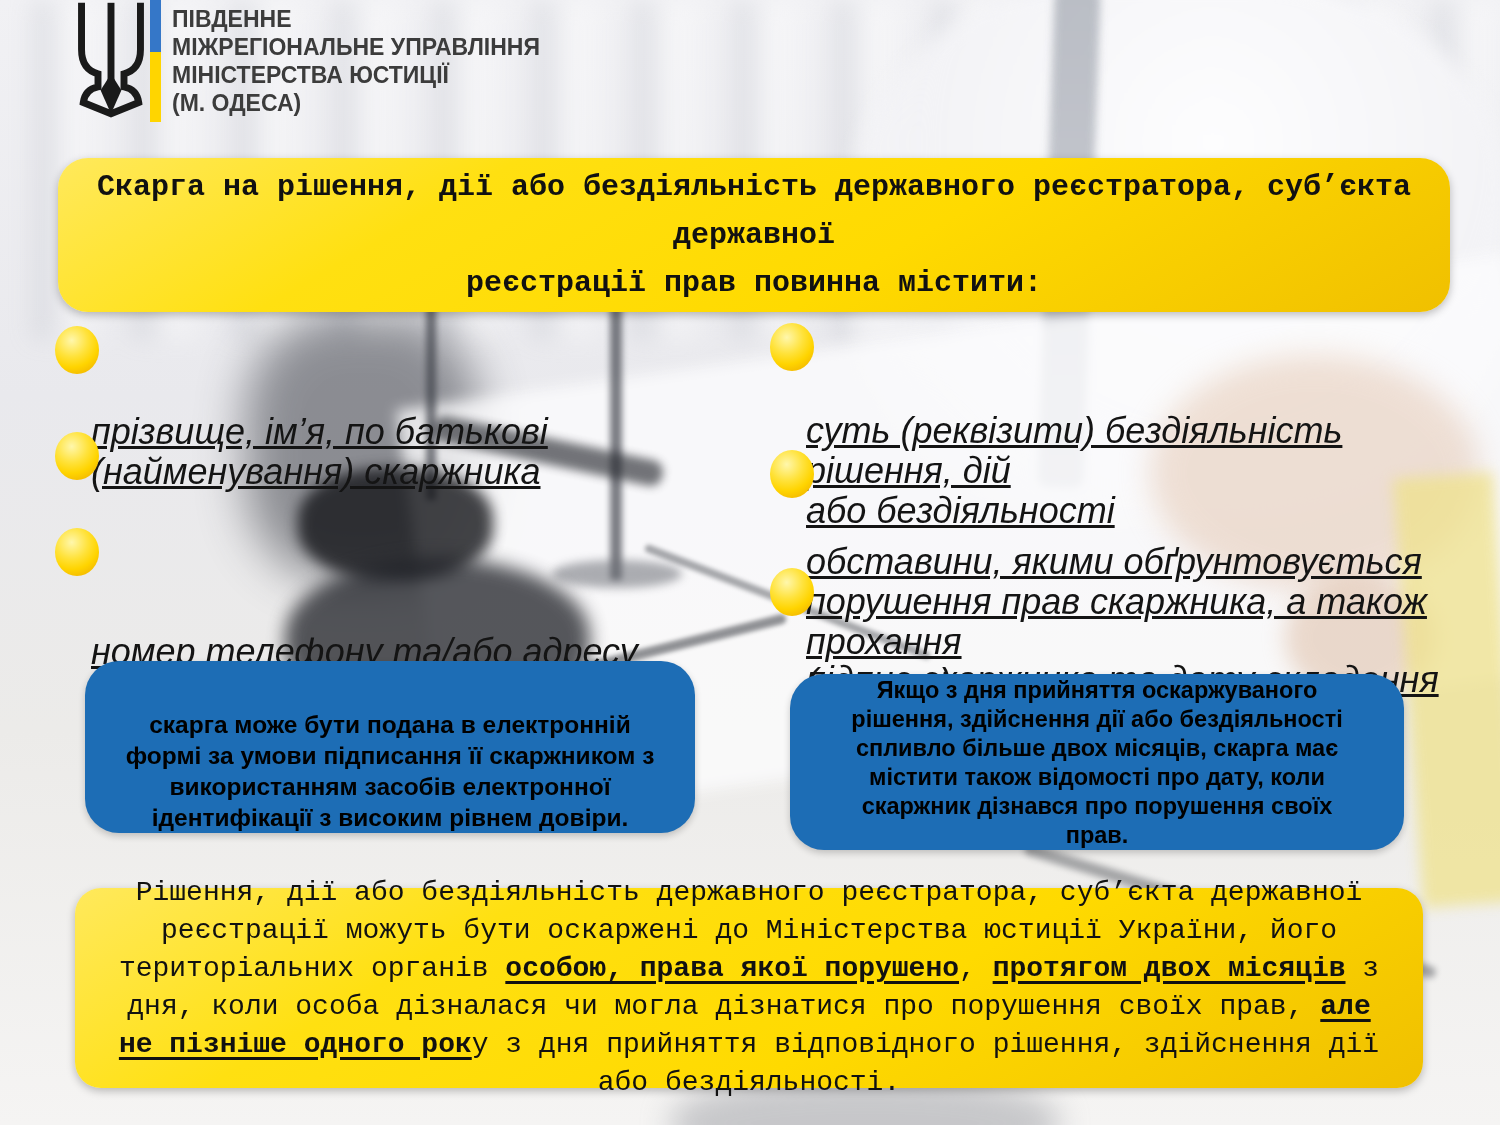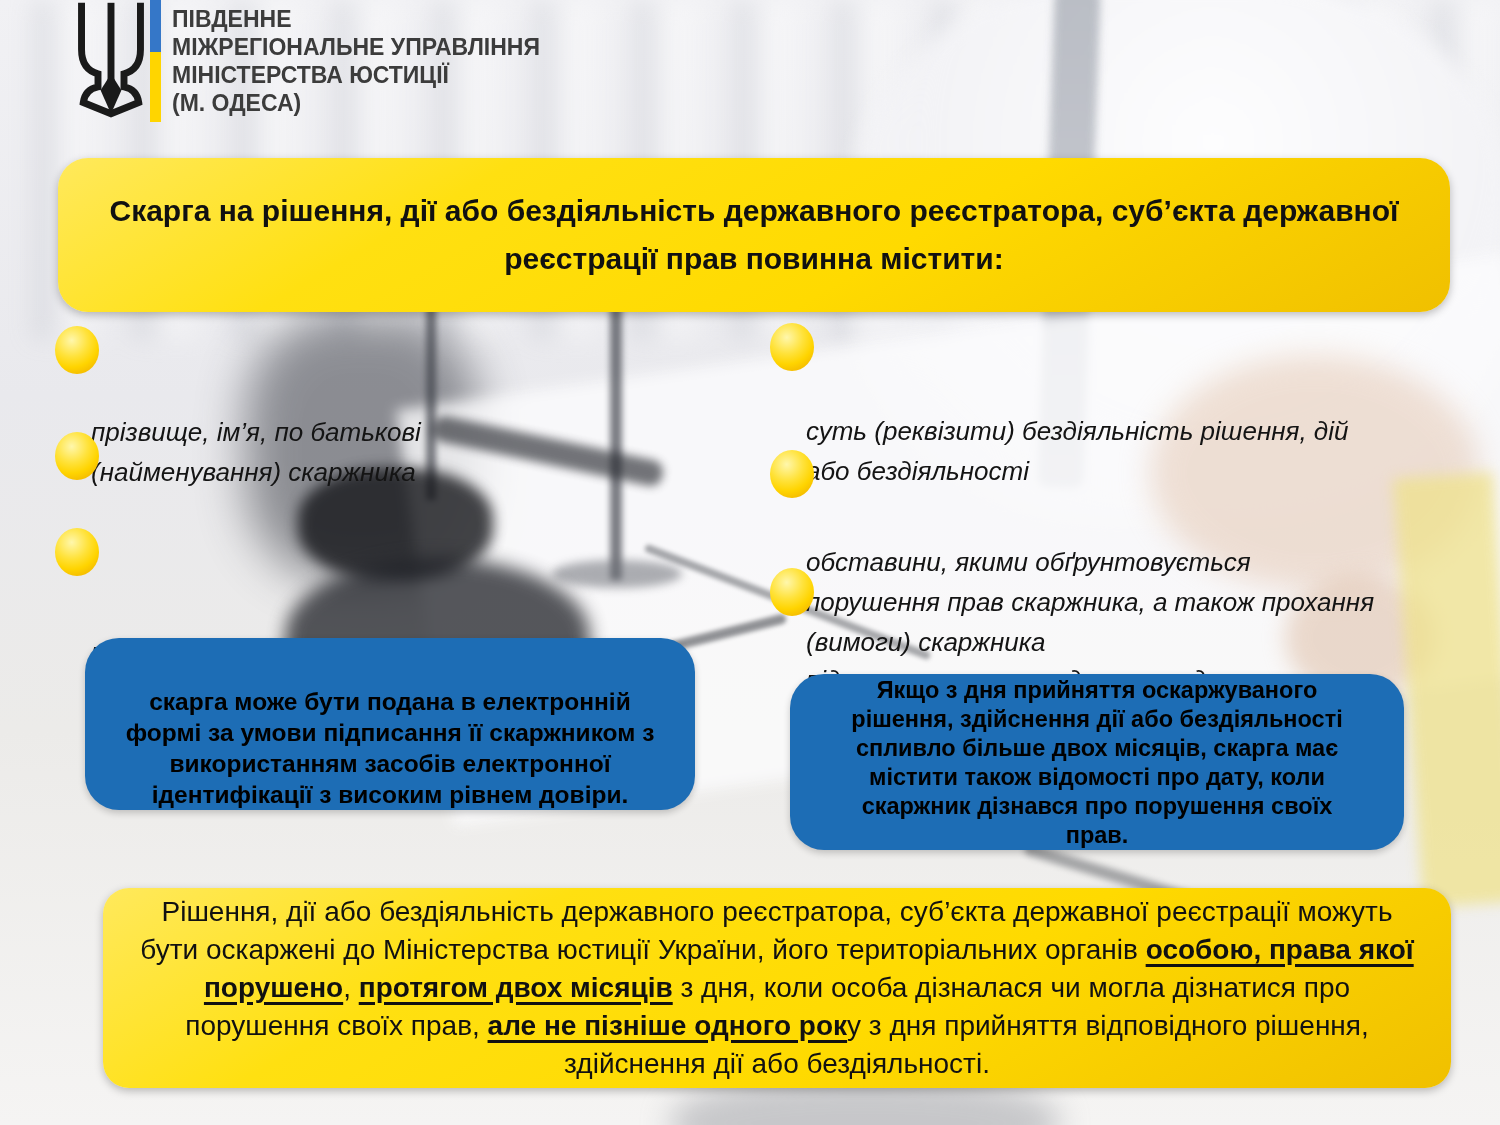--- a/index.html
+++ b/index.html
@@ -37,36 +37,36 @@
   .logo{position:absolute;left:0;top:0;width:560px;height:130px;}
   .trident{position:absolute;left:72px;top:0;}
   .flag-bar{position:absolute;left:150px;top:0;width:11px;height:122px;
     background:linear-gradient(180deg,#3577c8 0 43%,#ffd500 43% 100%);}
   .org-name{position:absolute;left:172px;top:5px;font-size:23px;font-weight:bold;color:#3c3c3c;
     line-height:28px;white-space:pre-line;}
   
   .ybox{position:absolute;border-radius:30px;
     background:linear-gradient(150deg,#ffe95c 0%,#ffe011 28%,#ffda00 60%,#f0c000 100%);
     box-shadow:0 3px 8px rgba(0,0,0,.25);
-    display:flex;align-items:center;justify-content:center;text-align:center;color:#111;}
+    display:flex;align-items:center;justify-content:center;text-align:center;color:#111;font-family:Liberation Mono, monospace;}
   .title-box{left:58px;top:158px;width:1392px;height:154px;}
   .title-box .t{font-size:30px;font-weight:bold;line-height:48px;white-space:pre-line;}
-  .footer-box{left:75px;top:888px;width:1348px;height:200px;border-radius:26px;padding:0 30px;box-sizing:border-box;margin-left:28px;}
+  .footer-box{left:75px;top:888px;width:1348px;height:200px;border-radius:26px;padding:0 30px;box-sizing:border-box;}
   .footer-box .t{font-size:28px;line-height:38px;}
   .footer-box .t span.bu{font-weight:bold;text-decoration:underline;text-decoration-thickness:3px;text-underline-offset:5px;}
   
-  .item{position:absolute;font-style:italic;font-size:26px;line-height:40px;color:#141414;
-    padding-left:36px;white-space:pre-line;}
+  .item{position:absolute;font-style:italic;font-size:36px;line-height:40px;color:#141414;
+    padding-left:36px;white-space:pre-line;text-decoration:underline;}
   .bullet{position:absolute;left:0;width:44px;height:48px;border-radius:50%;
     background:radial-gradient(circle at 38% 30%,#fff7ac 0%,#ffe23a 38%,#ffd400 62%,#f2b600 86%,#e8a700 100%);}
   
   .bbox{position:absolute;background:#1d6db5;border-radius:34px;color:#000;font-weight:bold;
     display:flex;align-items:flex-end;justify-content:center;text-align:center;white-space:pre-line;
     box-shadow:0 3px 7px rgba(0,0,0,.2);}
-  .bbox-left{left:85px;top:638px;width:610px;height:172px;font-size:24.5px;line-height:31px;}
+  .bbox-left{left:85px;top:661px;width:610px;height:172px;font-size:24.5px;line-height:31px;}
   .bbox-right{left:790px;top:674px;width:614px;height:176px;font-size:23.5px;line-height:29px;}
 </style>
 </head>
 <body>
 
 <div class="slide">
 
   <div class="bg">
     <div class="stripes"></div>
     <div class="shirt"></div>

